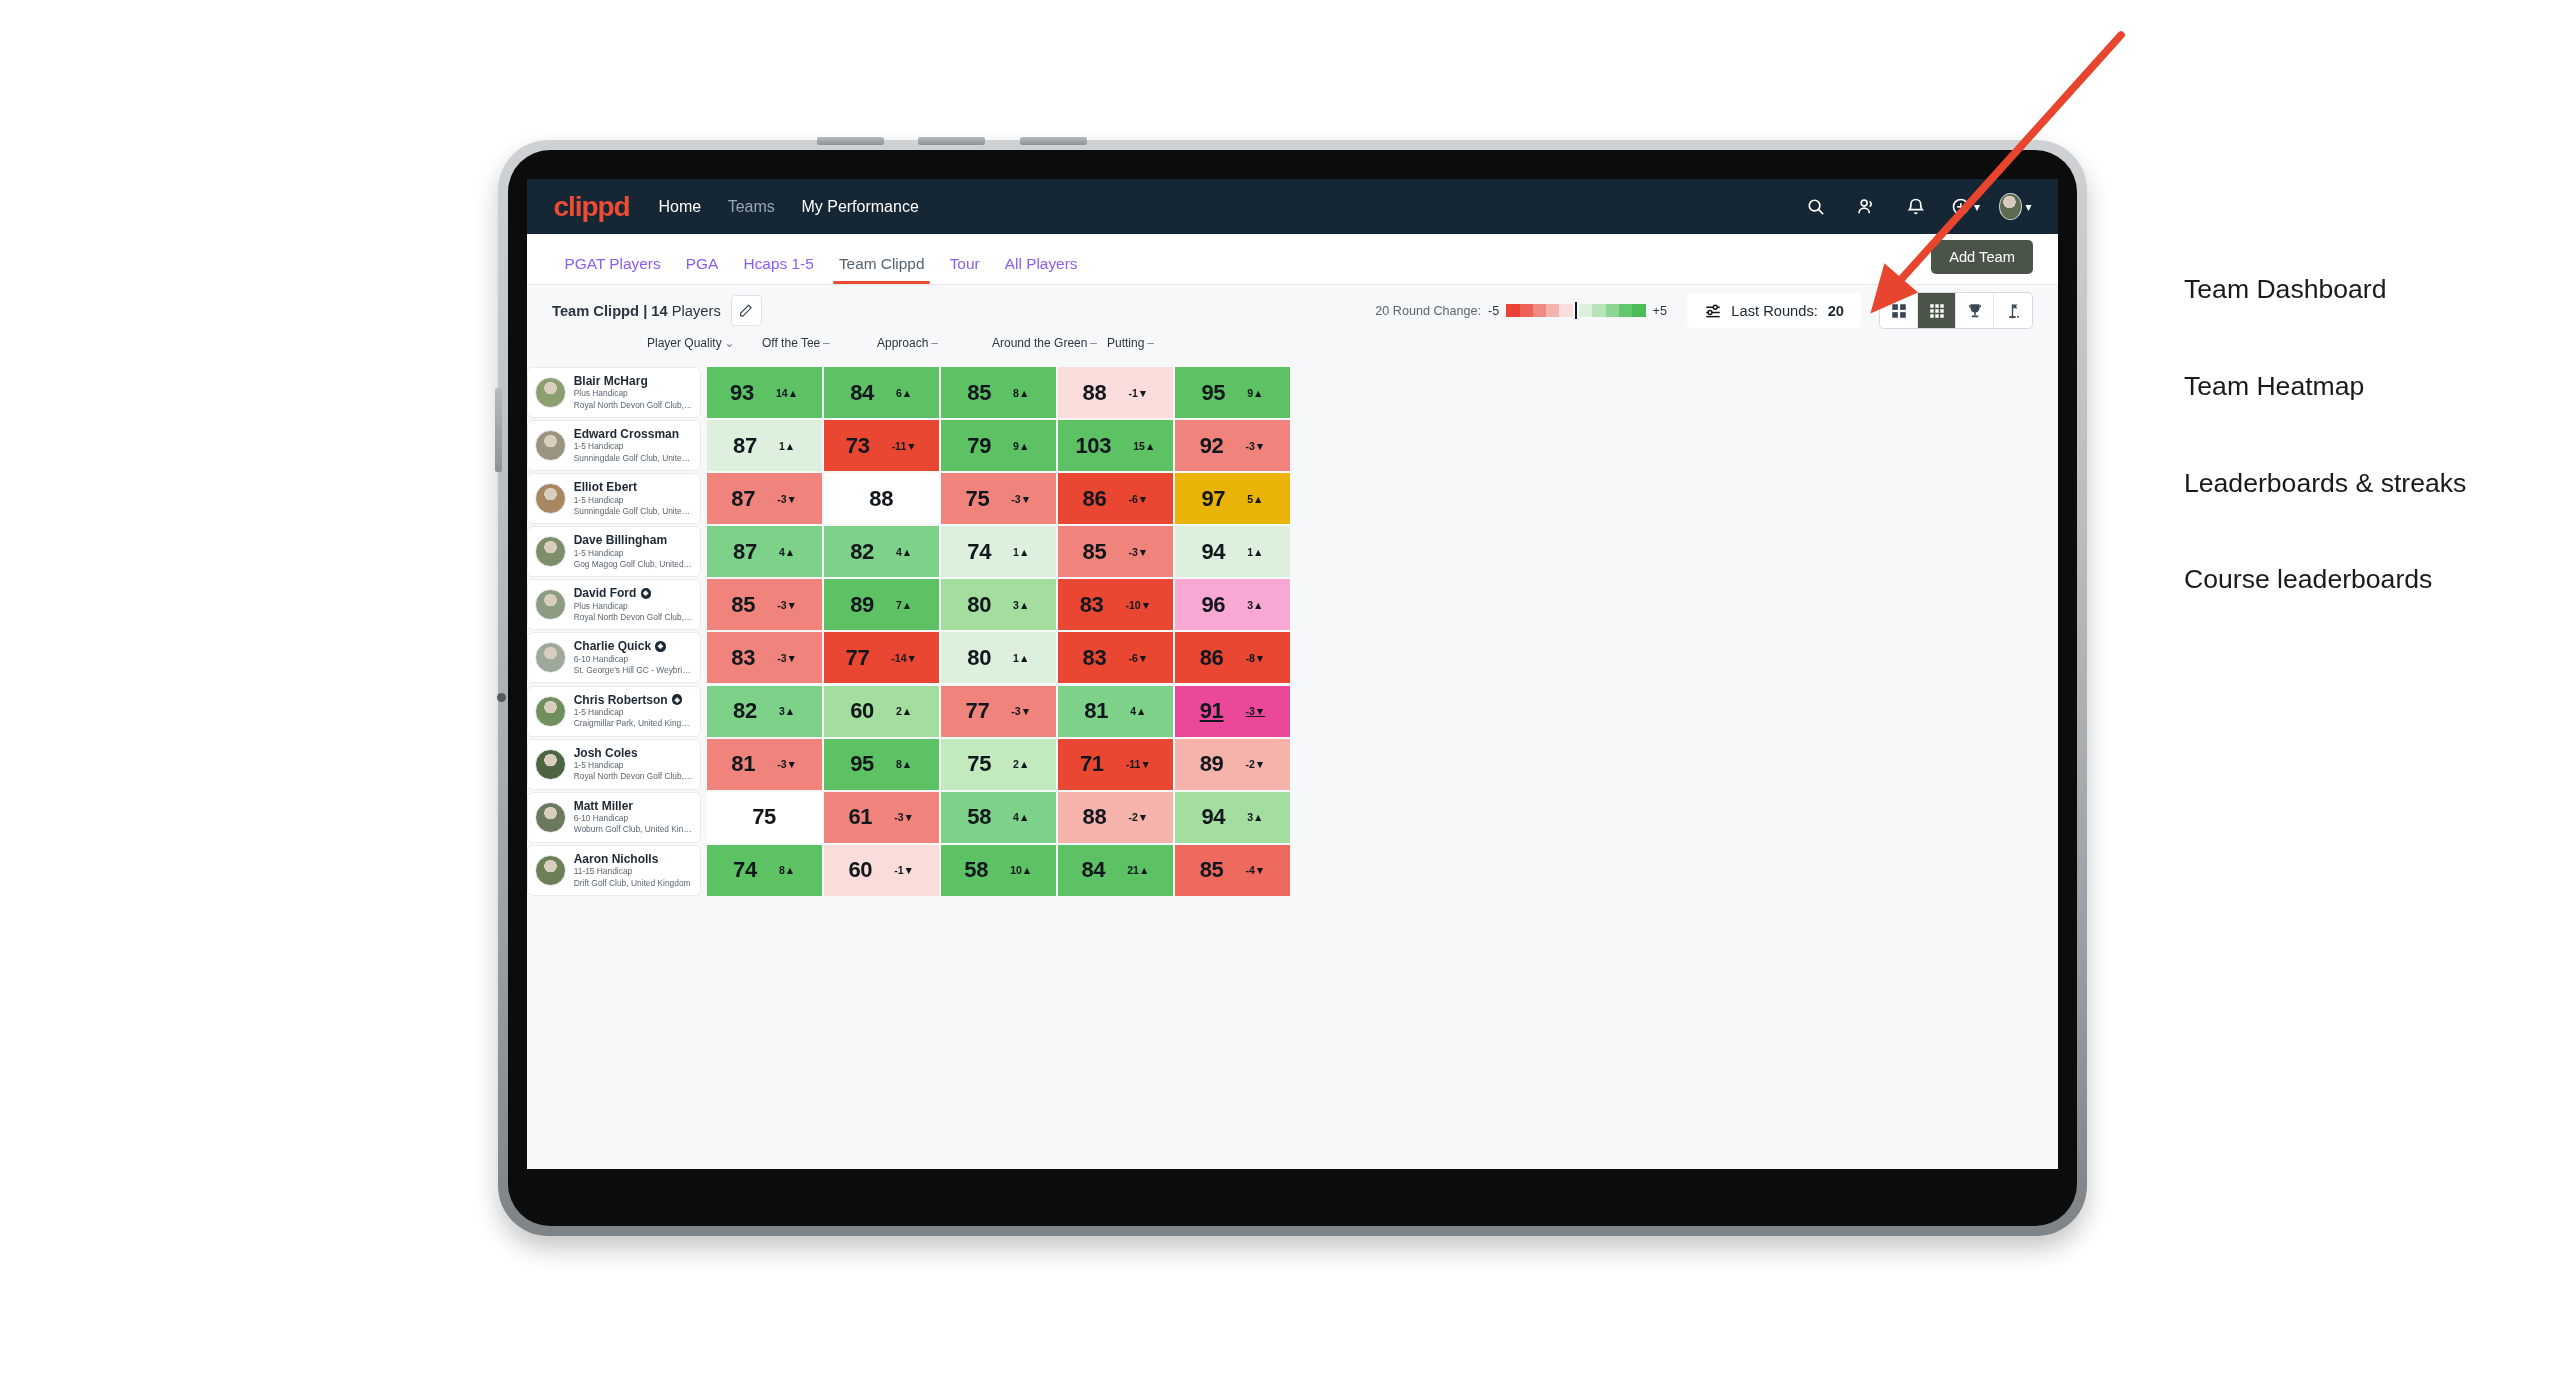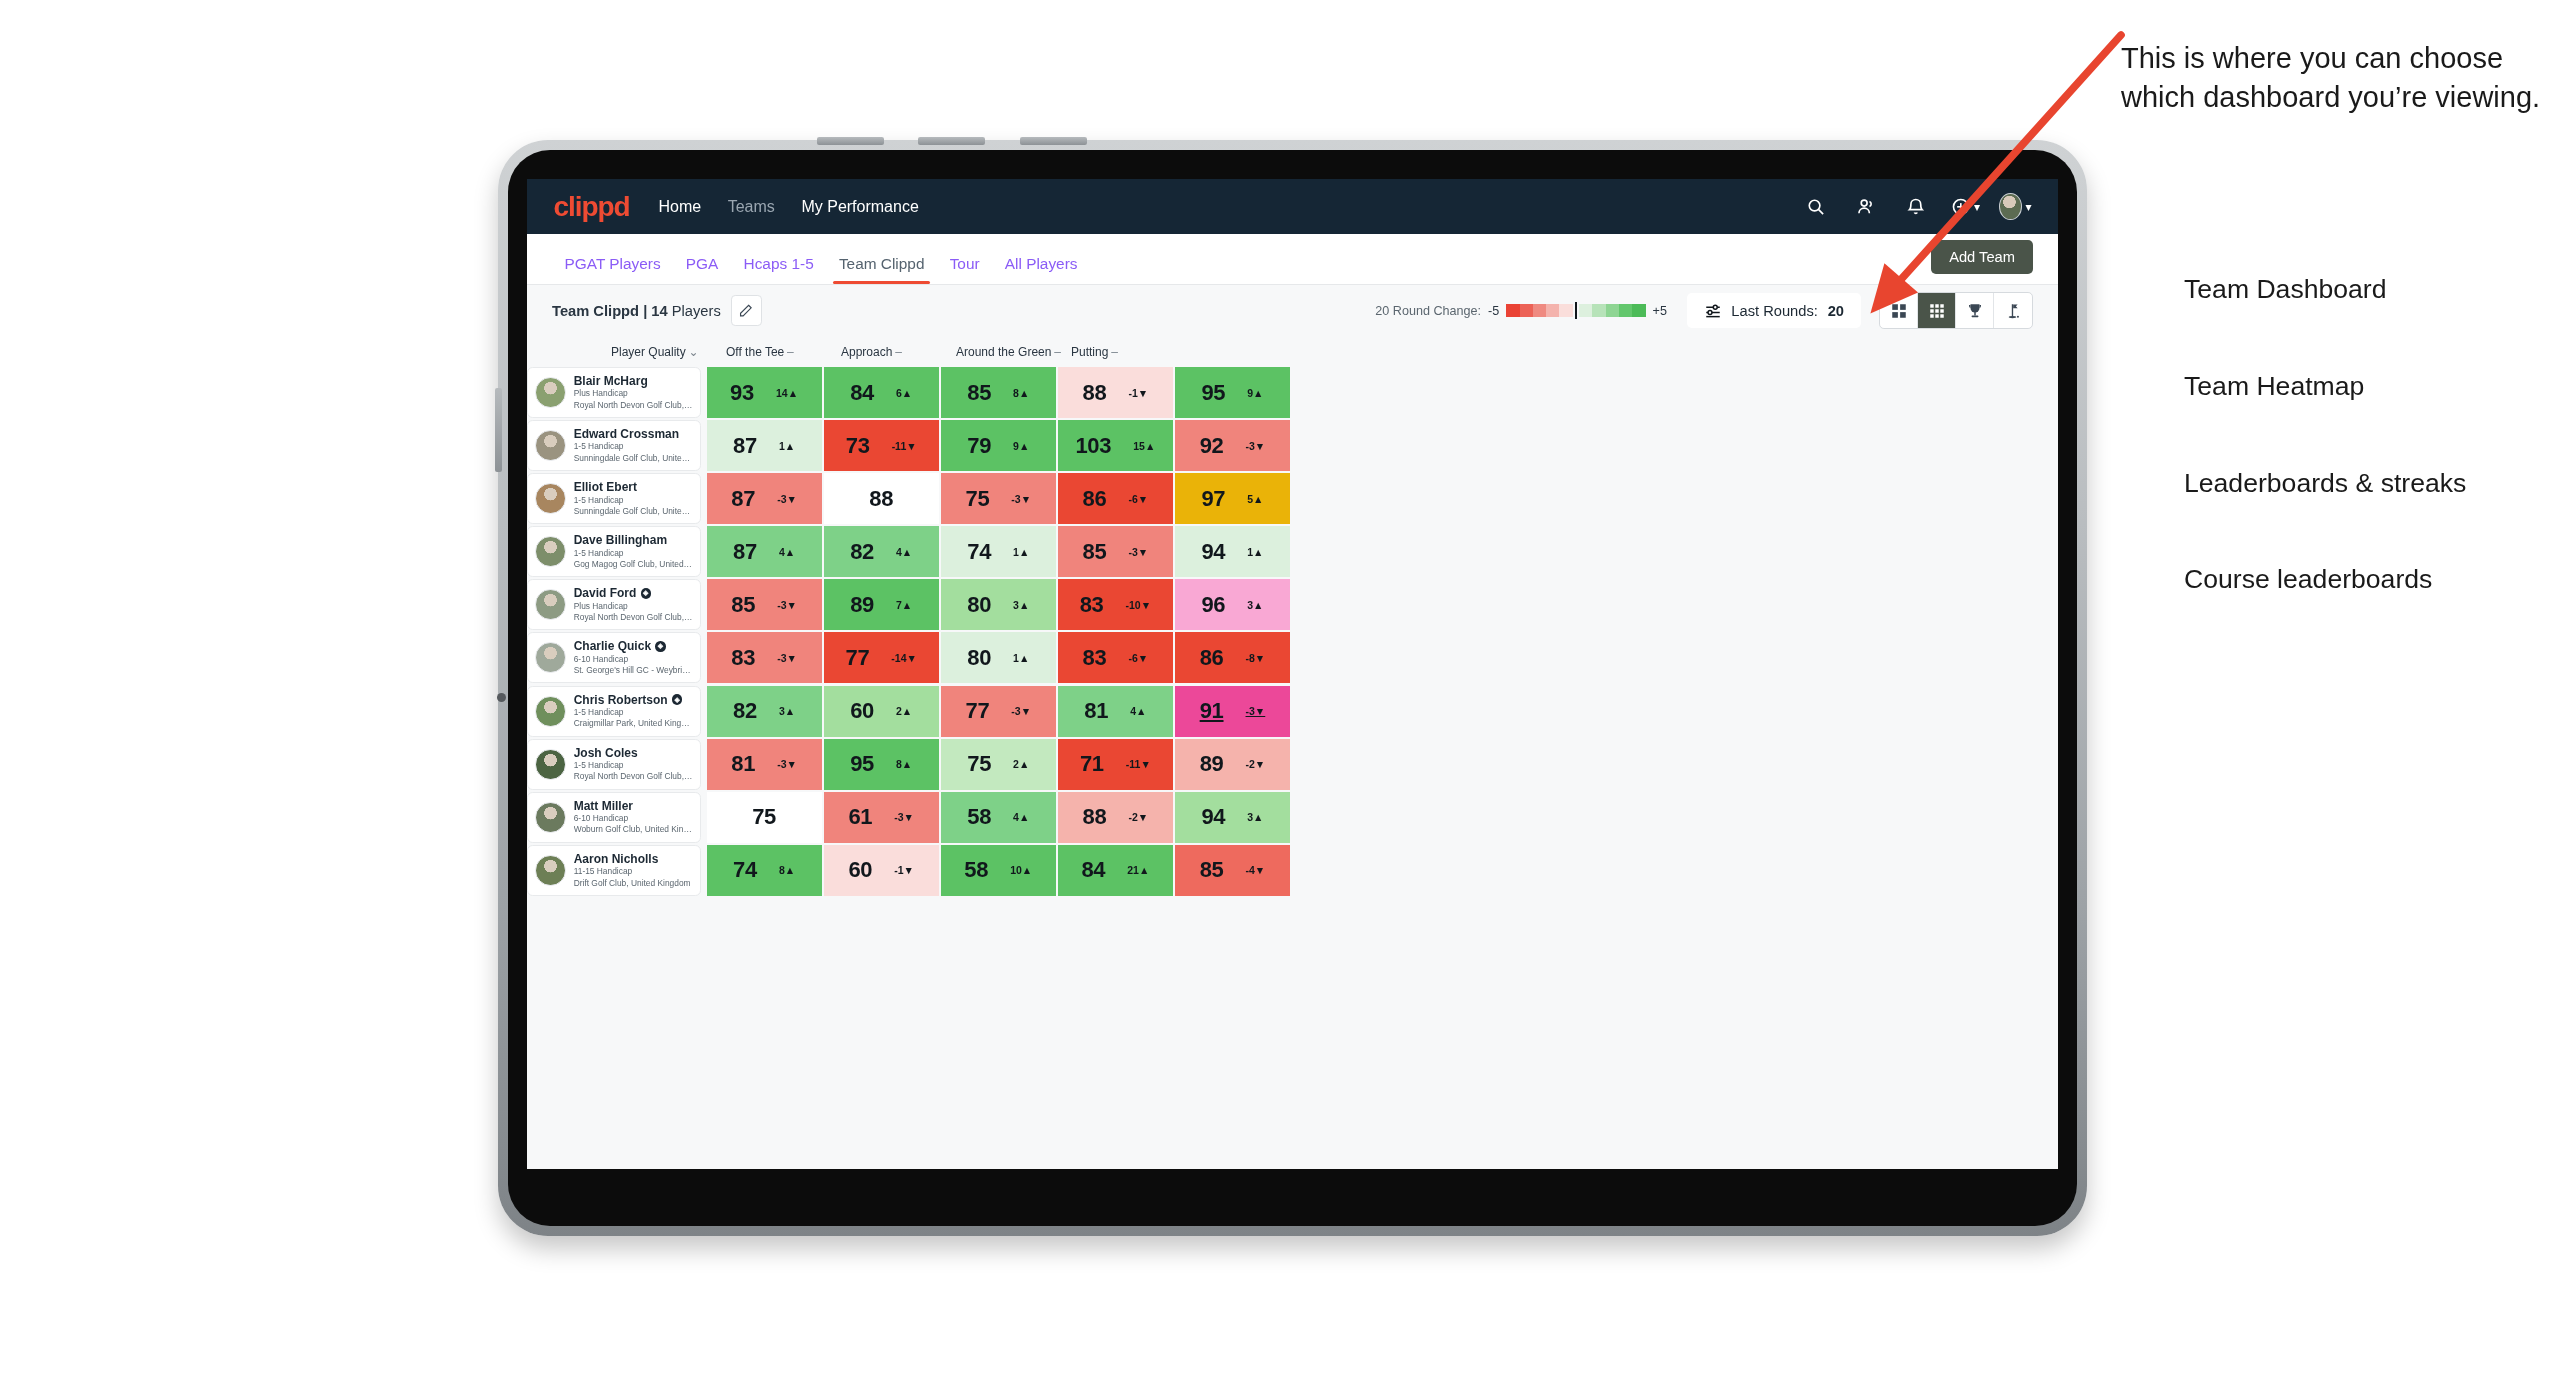--- a/index.html
+++ b/index.html
@@ -148,22 +148,22 @@
     width: 38px; height: 35px;
     display: flex; align-items: center; justify-content: center;
     border-right: 0.7px solid #e2e5e8;
   }
   .vt-btn:last-child { border-right: none; }
   .vt-btn.active { background: #4a5449; }
 
   
   .table-area { background: #f7f8f9; height: calc(100% - 157px); overflow: hidden; }
   .col-headers {
-    display: flex; height: 31px; align-items: center;
-    padding-left: 84px;
+    display: flex; height: 31px; 
+    padding-left: 120px;
   }
   .col-head {
     width: 115px; font-size: 12px; color: #2a3642;
     white-space: nowrap;
   }
   .col-head .ind { color: #7b858d; margin-left: 2.8px; }
   .rows { display: block; }
   .row { display: flex; align-items: stretch; height: 51px; margin-bottom: 2.1px; }
   .player-card {
     width: 174px; background: #ffffff;
@@ -691,21 +691,20 @@
               <span class="delta">-4▼</span>
             </div>
           </div>
         </div>
     </div>
 
   </div>
 </div>
 
 <div id="annotation-layer">
-  <div id="annotation-text">This is where you can choose which dashboard you’re viewing.</div>
   <div class="dash-option" style="top:274px">Team Dashboard</div>
   <div class="dash-option" style="top:371px">Team Heatmap</div>
   <div class="dash-option" style="top:468px">Leaderboards &amp; streaks</div>
   <div class="dash-option" style="top:564px">Course leaderboards</div>
   <svg id="annotation-arrow" width="294" height="301" viewBox="0 0 420 430">
     <line x1="400" y1="20" x2="58" y2="400" stroke="#e8452f" stroke-width="11" stroke-linecap="round"></line>
     <path d="M42 418 L62 346 L110 388 Z" fill="#e8452f"></path>
   </svg>
 </div>
 

